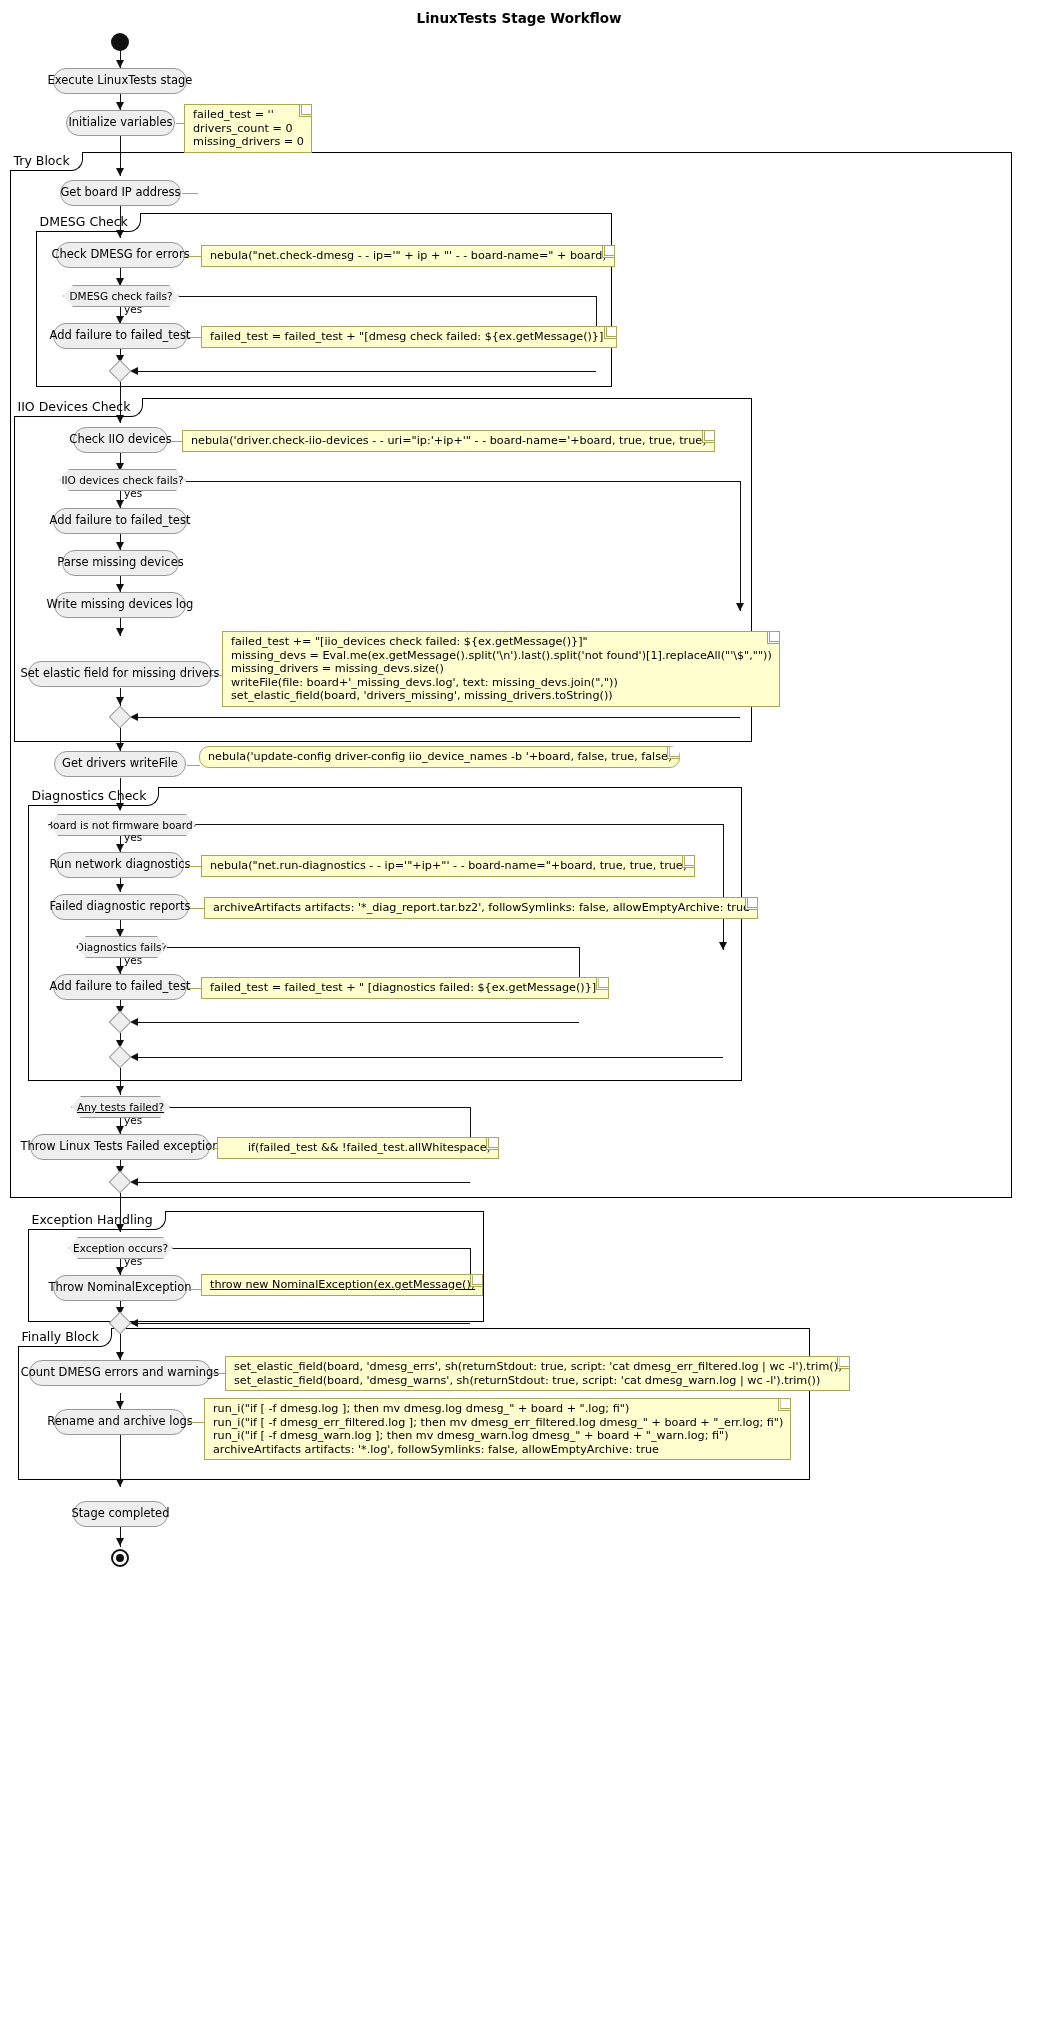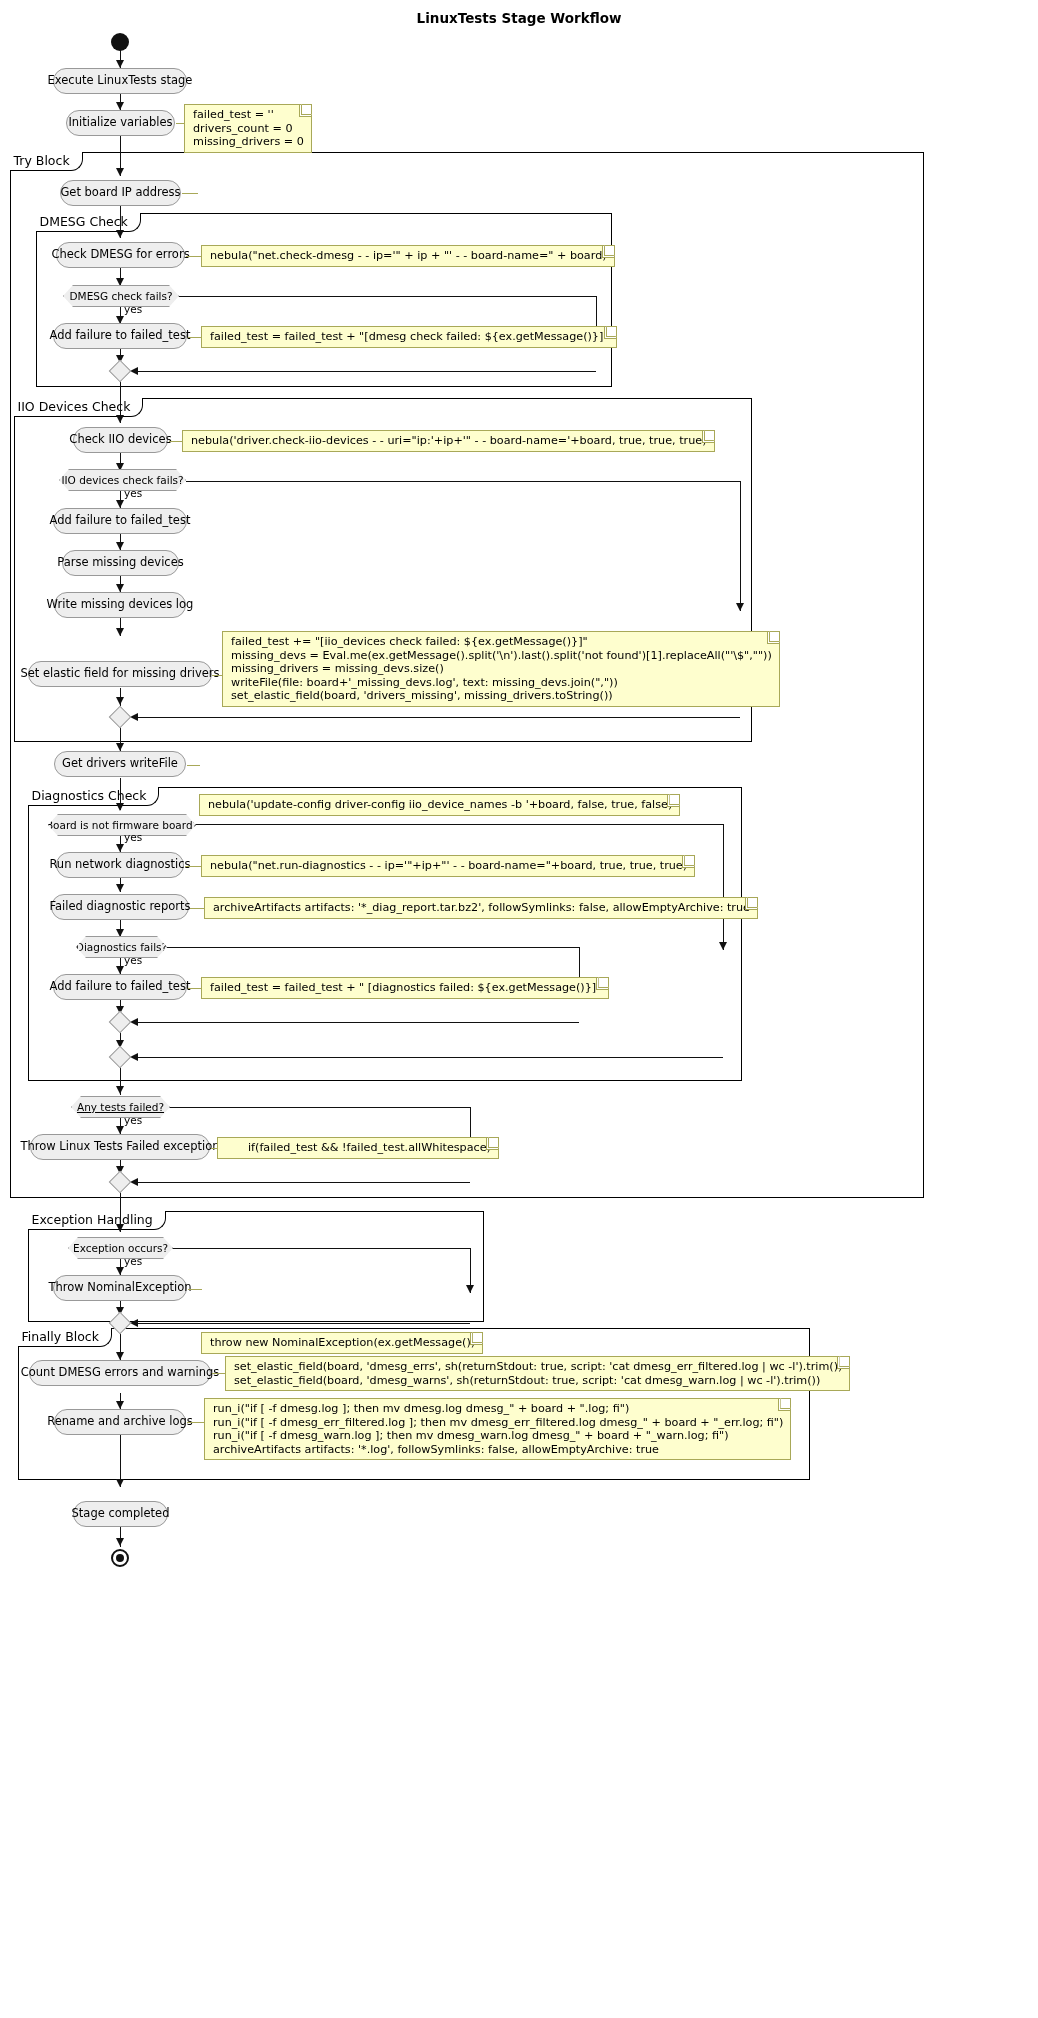--- a/index.html
+++ b/index.html
@@ -140,21 +140,21 @@
     position:absolute; font-size:10.5px; white-space:nowrap;
   }
 </style>
 </head>
 <body>
 
 <div id="stage">
 
   <div class="title">LinuxTests Stage Workflow</div>
 
-  <div class="group" style="left:10px; top:152px; width:914px; height:1046px;">
+  <div class="group" style="left:10px; top:152px; width:1002px; height:1046px;">
     <div class="glabel">Try Block</div>
   </div>
   <div class="group" style="left:36px; top:213px; width:576px; height:174px;">
     <div class="glabel">DMESG Check</div>
   </div>
   <div class="group" style="left:14px; top:398px; width:738px; height:344px;">
     <div class="glabel">IIO Devices Check</div>
   </div>
   <div class="group" style="left:28px; top:787px; width:714px; height:294px;">
     <div class="glabel">Diagnostics Check</div>
@@ -385,36 +385,36 @@
   <div class="note" style="left:182px; top:430px;">nebula('driver.check-iio-devices - - uri="ip:'+ip+'" - - board-name='+board, true, true, true)<span class="cnr"></span></div>
   <div class="noteline" style="left:169px; top:441px; width:14px;"></div>
 
   <div class="note" style="left:222px; top:631px;">failed_test += "[iio_devices check failed: ${ex.getMessage()}]"
 missing_devs = Eval.me(ex.getMessage().split('\n').last().split('not found')[1].replaceAll("'\$",""))
 missing_drivers = missing_devs.size()
 writeFile(file: board+'_missing_devs.log', text: missing_devs.join(","))
 set_elastic_field(board, 'drivers_missing', missing_drivers.toString())<span class="cnr"></span></div>
   <div class="noteline" style="left:212px; top:675px; width:11px;"></div>
 
-  <div class="note" style="left:199px; top:794px;">nebula('update-config driver-config iio_device_names -b '+board, false, true, false)<span class="cnr"></span></div>
+  <div class="note" style="left:199px; top:746px;border-radius:10px;">nebula('update-config driver-config iio_device_names -b '+board, false, true, false)<span class="cnr"></span></div>
   <div class="noteline" style="left:187px; top:765px; width:13px;"></div>
 
   <div class="note" style="left:201px; top:855px;">nebula("net.run-diagnostics - - ip='"+ip+"' - - board-name="+board, true, true, true)<span class="cnr"></span></div>
   <div class="noteline" style="left:185px; top:866px; width:17px;"></div>
 
   <div class="note" style="left:204px; top:897px;">archiveArtifacts artifacts: '*_diag_report.tar.bz2', followSymlinks: false, allowEmptyArchive: true<span class="cnr"></span></div>
   <div class="noteline" style="left:190px; top:908px; width:15px;"></div>
 
   <div class="note" style="left:201px; top:977px;">failed_test = failed_test + " [diagnostics failed: ${ex.getMessage()}]"<span class="cnr"></span></div>
   <div class="noteline" style="left:188px; top:988px; width:14px;"></div>
 
   <div class="note" style="left:217px; top:1137px;padding-left:30px;">if(failed_test &amp;&amp; !failed_test.allWhitespace)<span class="cnr"></span></div>
   <div class="noteline" style="left:211px; top:1148px; width:7px;"></div>
 
-  <div class="note" style="left:201px; top:1332px;">throw new NominalException(ex.getMessage())<span class="cnr"></span></div>
+  <div class="note" style="left:201px; top:1274px;text-decoration:underline;">throw new NominalException(ex.getMessage())<span class="cnr"></span></div>
   <div class="noteline" style="left:188px; top:1289px; width:14px;"></div>
 
   <div class="note" style="left:225px; top:1356px;">set_elastic_field(board, 'dmesg_errs', sh(returnStdout: true, script: 'cat dmesg_err_filtered.log | wc -l').trim())
 set_elastic_field(board, 'dmesg_warns', sh(returnStdout: true, script: 'cat dmesg_warn.log | wc -l').trim())<span class="cnr"></span></div>
   <div class="noteline" style="left:212px; top:1373px; width:14px;"></div>
 
   <div class="note" style="left:204px; top:1398px;">run_i("if [ -f dmesg.log ]; then mv dmesg.log dmesg_" + board + ".log; fi")
 run_i("if [ -f dmesg_err_filtered.log ]; then mv dmesg_err_filtered.log dmesg_" + board + "_err.log; fi")
 run_i("if [ -f dmesg_warn.log ]; then mv dmesg_warn.log dmesg_" + board + "_warn.log; fi")
 archiveArtifacts artifacts: '*.log', followSymlinks: false, allowEmptyArchive: true<span class="cnr"></span></div>

